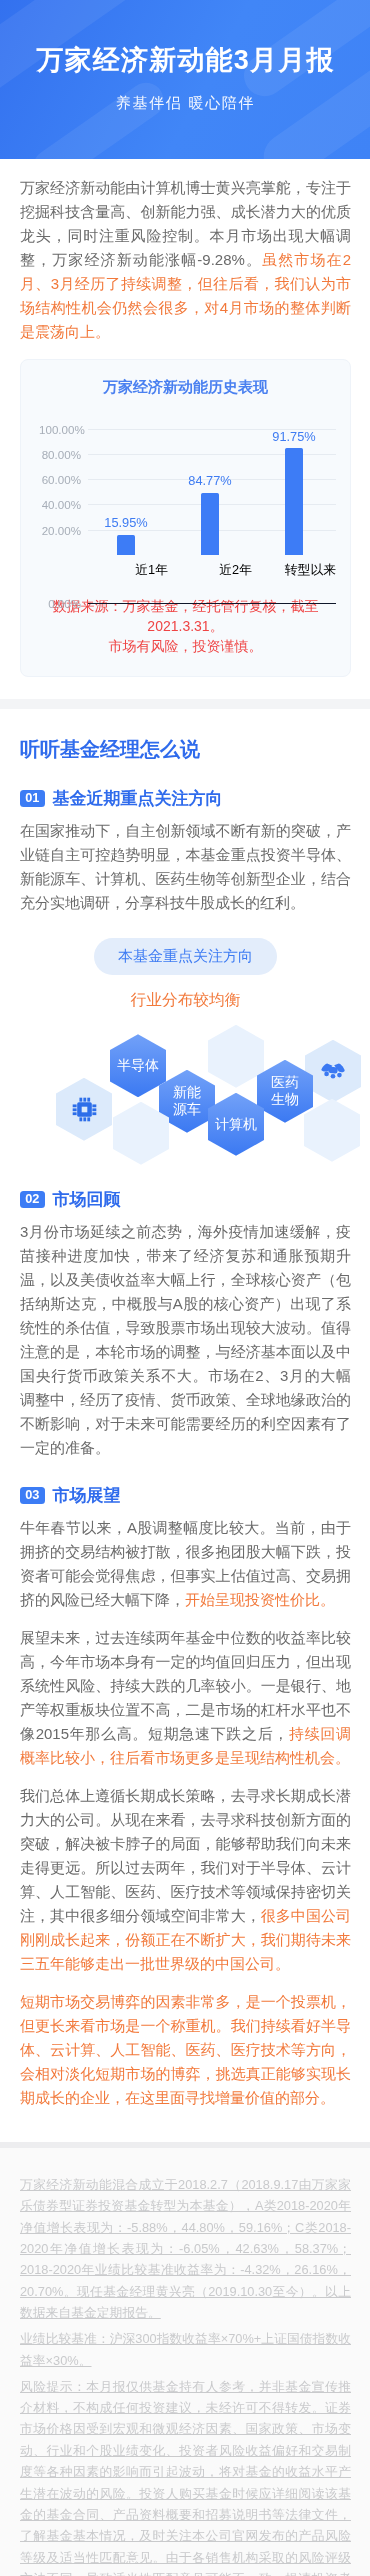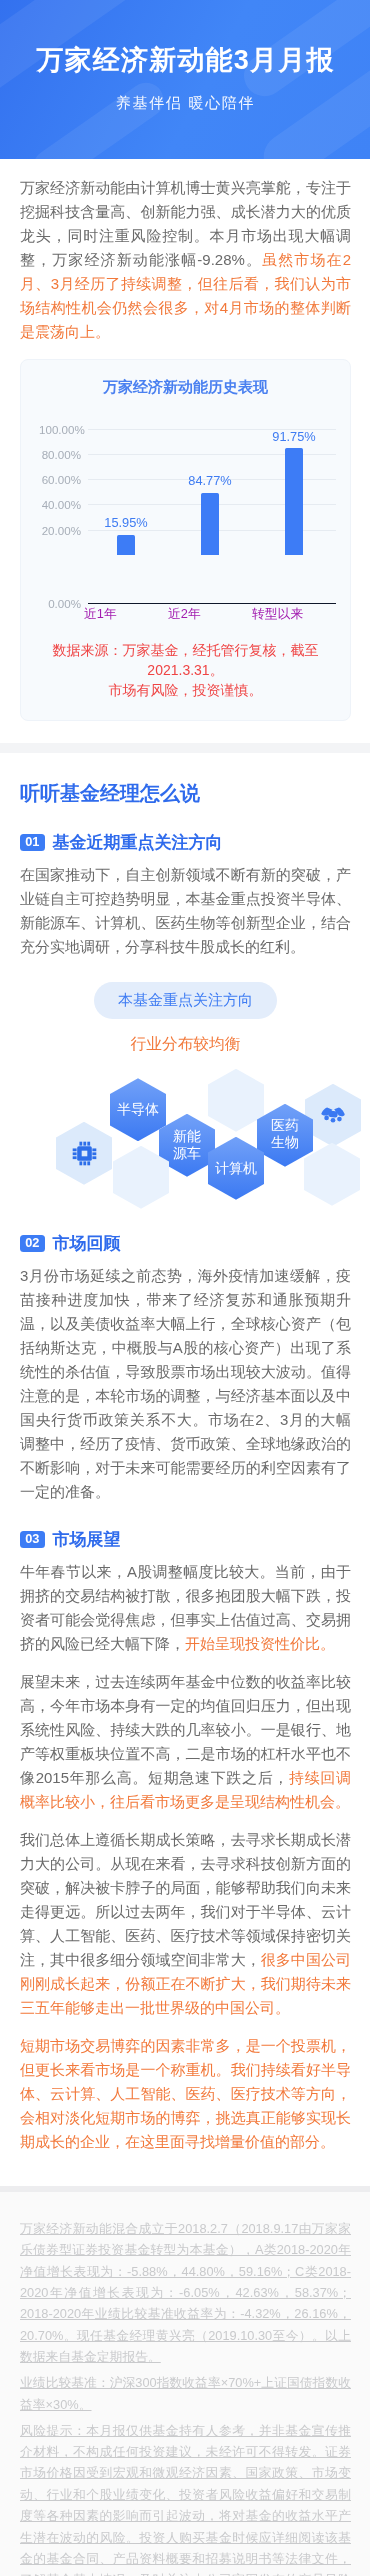--- a/index.html
+++ b/index.html
@@ -39,21 +39,21 @@
   .gridline:nth-of-type(1){top:0;} .gridline:nth-of-type(2){top:25px;}
   .gridline:nth-of-type(3){top:50px;} .gridline:nth-of-type(4){top:75px;}
   .gridline:nth-of-type(5){top:101px;} .gridline:nth-of-type(6){top:126px; background:#0f172a;margin-top:48px;}
   .ytick { position:absolute; left:-49px; width:42px; top:50%; transform:translateY(-50%);
     text-align:right; font-size:11.6px; color:#a7aeb8; }
   .bars-row { position:absolute; inset:0; display:flex; }
   .bar-col { flex:1; display:flex; flex-direction:column; justify-content:flex-end; align-items:center; }
   .bar-value { font-size:12.8px; color:#3f7cf2; margin-bottom:4.6px; }
   .bar { width:17.4px; background:#3d7cf6; border-radius:1.7px 1.7px 0 0; }
   .xcats { display:flex; margin-top:7px; }
-  .xcat { flex:1; text-align:left; font-size:12.8px; color:#a21caf;margin-top:44px; }
+  .xcat { flex:1; text-align:right; font-size:12.8px; color:#000000; }
   .chart-note { margin-top:17.4px; text-align:center; font-size:14px; line-height:20px; color:#ef4444; }
   
   .band { height:10px; background:#f3f4f6; margin-top:22px; }
   
   .manager { padding:0 20px; }
   .section-heading { margin-top:27px; font-size:20px; font-weight:bold; color:#2f6bec; }
   .block-head { display:flex; align-items:center; gap:8px; margin-top:24px; }
   .num-badge { background:#3c7cf5; color:#fff; font-size:12.8px; font-weight:bold;
     padding:2.3px 5.2px; border-radius:3.5px; line-height:1; }
   .block-title { font-size:17px; font-weight:bold; color:#2f6bec; }
@@ -67,21 +67,21 @@
   .hex { position:absolute; width:56px; height:63px;
     clip-path:polygon(50% 0,100% 25%,100% 75%,50% 100%,0 75%,0 25%);
     display:flex; align-items:center; justify-content:center; text-align:center; }
   .hex.solid { background:linear-gradient(180deg,#72a1f8,#3b79f2); color:#fff;
     font-size:14px; line-height:17px; white-space:pre-line; }
   .hex.light { background:#dceafb; }
   .hex.lighter { background:#e9f2fd; }
   .hx-empty-top { left:188px; top:0; }
   .hx-semi { left:90px; top:9.3px; }
   .hx-hand { left:285px; top:15px; }
-  .hx-med { left:237px; top:35px;font-family:Liberation Mono, monospace; }
+  .hx-med { left:237px; top:35px; }
   .hx-nev { left:139px; top:45px; }
   .hx-chip { left:36px; top:53px; }
   .hx-comp { left:188px; top:68px; }
   .hx-empty-left { left:93px; top:77px; }
   .hx-empty-right { left:284px; top:74px; }
   
   .footer-divider { height:5.8px; background:#ededef; margin-top:32px; }
   .footer { background:#fafafa; padding:25.5px 20px 41px; }
   .footer p { font-size:12.8px; line-height:21.4px; color:#c9cacc; text-align:justify;text-decoration:underline; }
   .footer p + p { margin-top:4.6px; }

